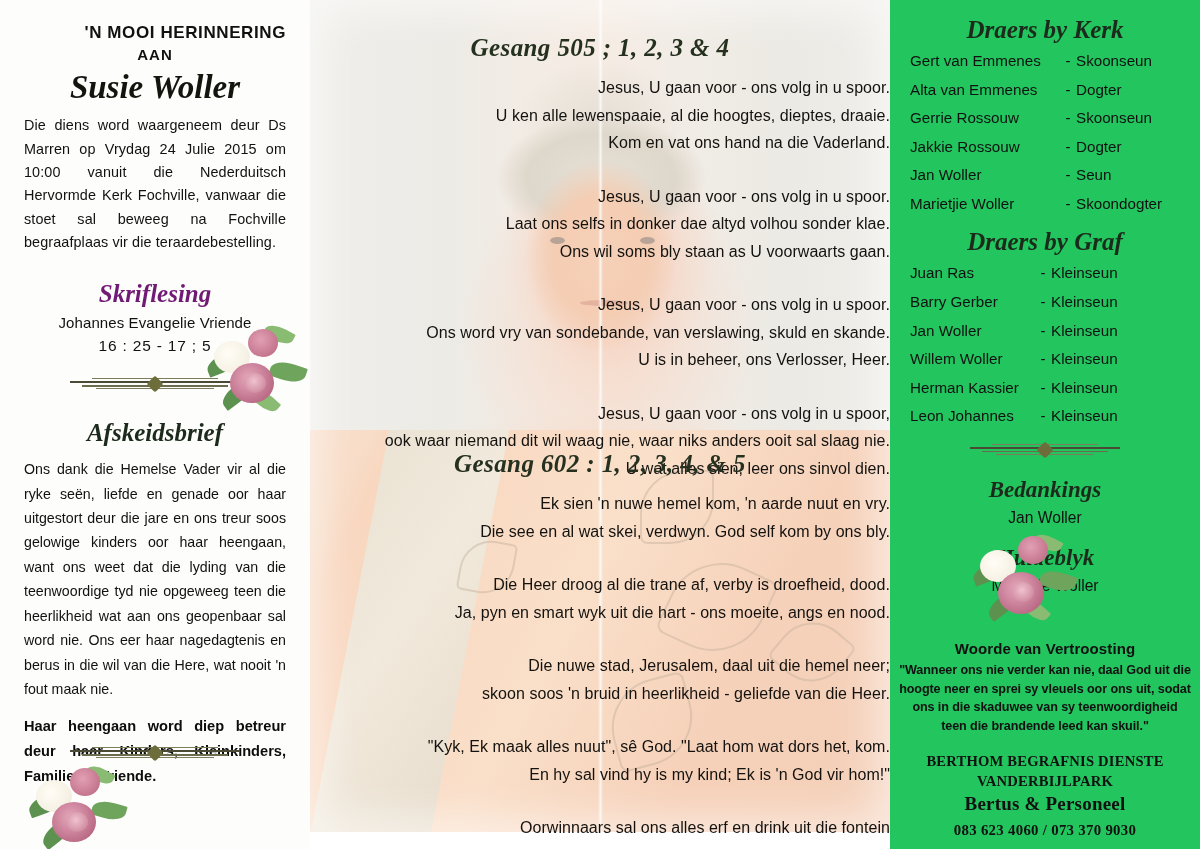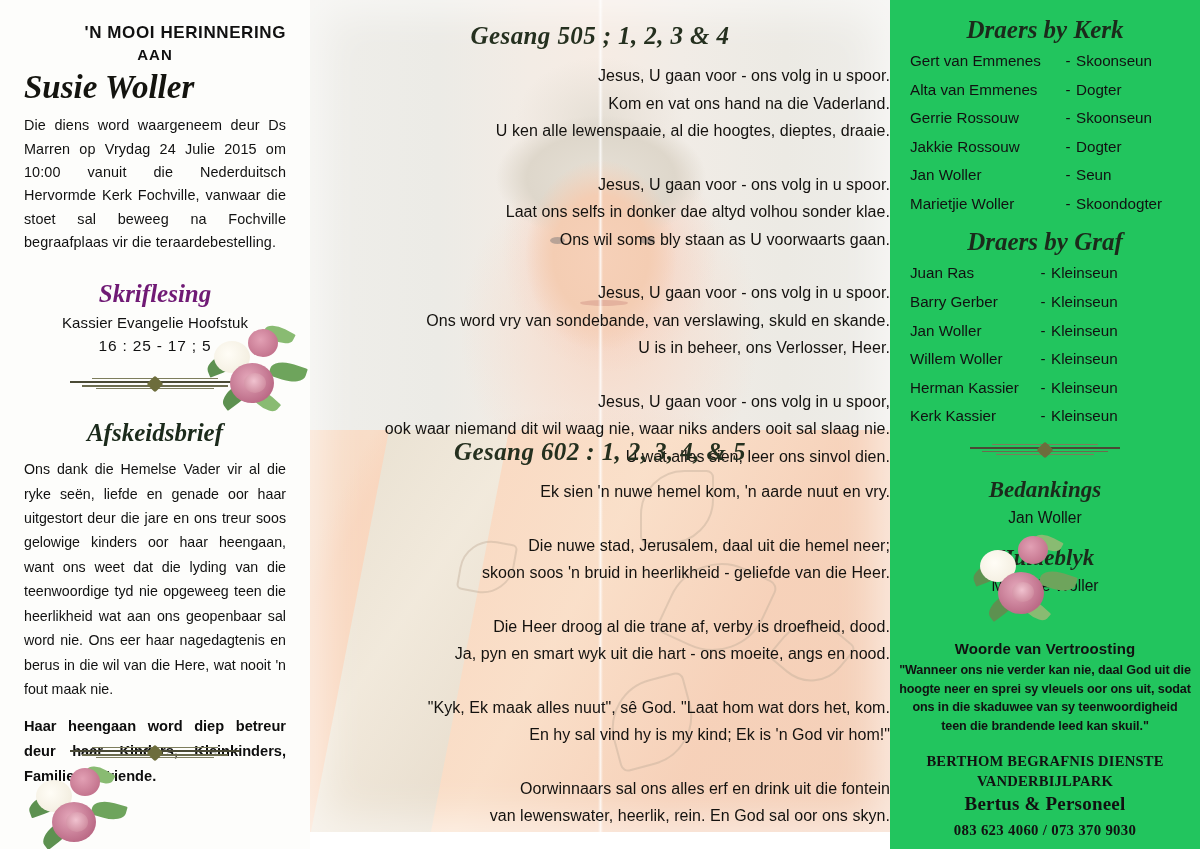--- a/index.html
+++ b/index.html
@@ -18,21 +18,21 @@
   .col-right{width:310px;height:849px;position:relative;background:#22c55e;flex:0 0 310px;}
 
   
   .lc-inner{padding:22px 24px 0 24px;}
   .herinnering{
     text-align:right;font-weight:bold;font-size:17px;letter-spacing:.6px;
     line-height:1.35;color:#111;
   }
   .aan{text-align:center;font-weight:bold;font-size:15px;letter-spacing:1px;margin-top:1px;}
   .deceased-name{
-    text-align:left;
+    text-align:center;
     font-family:"Liberation Serif", serif;
     font-style:italic;font-weight:bold;
     font-size:33px;line-height:1.1;
     margin:6px 0 9px 0;color:#14140f;
   }
   .service-text{
     font-size:14.4px;line-height:1.62;text-align:justify;
     color:#111;letter-spacing:.1px;
   }
   .script-head{
@@ -128,21 +128,21 @@
     border-radius:60% 10% 60% 10%;
   }
   .photo-fold{
     position:absolute;left:288px;top:0;width:5px;height:832px;
     background:linear-gradient(90deg,rgba(255,255,255,.0),rgba(255,255,255,.72),rgba(255,255,255,.0));
   }
   .photo-vig{
     position:absolute;left:0;top:0;width:580px;height:832px;
     box-shadow:inset 0 0 40px 14px rgba(255,255,255,.55);
   }
-  .center-text{position:absolute;left:0;top:0;width:580px;height:680px;}
+  .center-text{position:absolute;left:0;top:12px;width:580px;height:680px;}
   .gesang-head{
     text-align:center;
     font-family:"Liberation Serif", serif;
     font-style:italic;font-weight:bold;
     font-size:25px;color:#25301f;
     letter-spacing:.4px;
   }
   .verse{
     text-align:right;font-size:16px;line-height:1.72;
     color:#14120f;margin-top:12px;letter-spacing:.05px;
@@ -194,21 +194,21 @@
 <div class="card">
 
   <div class="col-left">
     <div class="lc-inner">
       <div class="herinnering">'N MOOI HERINNERING</div>
       <div class="aan">AAN</div>
       <div class="deceased-name">Susie Woller</div>
       <div class="service-text">Die diens word waargeneem deur Ds Marren op Vrydag 24 Julie 2015 om 10:00 vanuit die Nederduitsch Hervormde Kerk Fochville, vanwaar die stoet sal beweeg na Fochville begraafplaas vir die teraardebestelling.</div>
 
       <div class="script-head">Skriflesing</div>
-      <div class="script-line">Kassier Evangelie Hoofstuk</div>
+      <div class="script-line">Johannes Evangelie Vriende</div>
       <div class="script-ref">16 : 25 - 17 ; 5</div>
 
       <div class="divider">
         <div class="bar b0"></div>
           <div class="bar b1"></div>
         <div class="bar b2"></div>
           <div class="bar b3"></div>
         <div class="gem"></div>
       </div>
 
@@ -267,22 +267,22 @@
       <div class="scroll" style="left:150px;top:540px;width:50px;height:50px;transform:rotate(10deg);"></div>
       <div class="photo-fold"></div>
       <div class="photo-vig"></div>
     </div>
 
     <div class="center-text">
       <div style="position:absolute;left:0;top:22px;width:580px;">
         <div class="gesang-head">Gesang 505 ; 1, 2, 3 &amp; 4</div>
         <div class="verse">
           <div>Jesus, U gaan voor - ons volg in u spoor.</div>
+          <div>U ken alle lewenspaaie, al die hoogtes, dieptes, draaie.</div>
           <div>Kom en vat ons hand na die Vaderland.</div>
-          <div>U ken alle lewenspaaie, al die hoogtes, dieptes, draaie.</div>
         </div>
         <div class="verse" style="margin-top:26px;">
           <div>Jesus, U gaan voor - ons volg in u spoor.</div>
           <div>Laat ons selfs in donker dae altyd volhou sonder klae.</div>
           <div>Ons wil soms bly staan as U voorwaarts gaan.</div>
         </div>
         <div class="verse" style="margin-top:26px;">
           <div>Jesus, U gaan voor - ons volg in u spoor.</div>
           <div>Ons word vry van sondebande, van verslawing, skuld en skande.</div>
           <div>U is in beheer, ons Verlosser, Heer.</div>
@@ -291,28 +291,29 @@
           <div>Jesus, U gaan voor - ons volg in u spoor,</div>
           <div>ook waar niemand dit wil waag nie, waar niks anders ooit sal slaag nie.</div>
           <div>U wat alles sien, leer ons sinvol dien.</div>
         </div>
       </div>
 
       <div style="position:absolute;left:0;top:438px;width:580px;">
         <div class="gesang-head">Gesang 602 : 1, 2, 3, 4, &amp; 5</div>
         <div class="verse">
           <div>Ek sien 'n nuwe hemel kom, 'n aarde nuut en vry.</div>
+          <div>Die see en al wat skei, verdwyn.  God self kom by ons bly.</div>
+        </div>
+        <div class="verse" style="margin-top:26px;">
+          <div>Die Heer droog al die trane af, verby is droefheid, dood.</div>
+          <div>Ja, pyn en smart wyk uit die hart - ons moeite, angs en nood.</div>
         </div>
         <div class="verse" style="margin-top:26px;">
           <div>Die nuwe stad, Jerusalem, daal uit die hemel neer;</div>
           <div>skoon soos 'n bruid in heerlikheid - geliefde van die Heer.</div>
-        </div>
-        <div class="verse" style="margin-top:26px;">
-          <div>Die Heer droog al die trane af, verby is droefheid, dood.</div>
-          <div>Ja, pyn en smart wyk uit die hart - ons moeite, angs en nood.</div>
         </div>
         <div class="verse" style="margin-top:26px;">
           <div>"Kyk, Ek maak alles nuut", sê God. "Laat hom wat dors het, kom.</div>
           <div>En hy sal vind hy is my kind; Ek is 'n God vir hom!"</div>
         </div>
         <div class="verse" style="margin-top:26px;">
           <div>Oorwinnaars sal ons alles erf en drink uit die fontein</div>
           <div>van lewenswater, heerlik, rein.  En God sal oor ons skyn.</div>
         </div>
       </div>
@@ -376,21 +377,21 @@
           <span class="bn">Willem Woller</span>
           <span class="bd">-</span>
           <span class="br">Kleinseun</span>
         </div>
         <div class="bearer-row">
           <span class="bn">Herman Kassier</span>
           <span class="bd">-</span>
           <span class="br">Kleinseun</span>
         </div>
         <div class="bearer-row">
-          <span class="bn">Kerk Kassier</span>
+          <span class="bn">Leon Johannes</span>
           <span class="bd">-</span>
           <span class="br">Kleinseun</span>
         </div>
       </div>
 
       <div class="divider" style="margin-top:8px;width:150px;">
         <div class="bar b0"></div>
           <div class="bar b1"></div>
         <div class="bar b2"></div>
           <div class="bar b3"></div>

